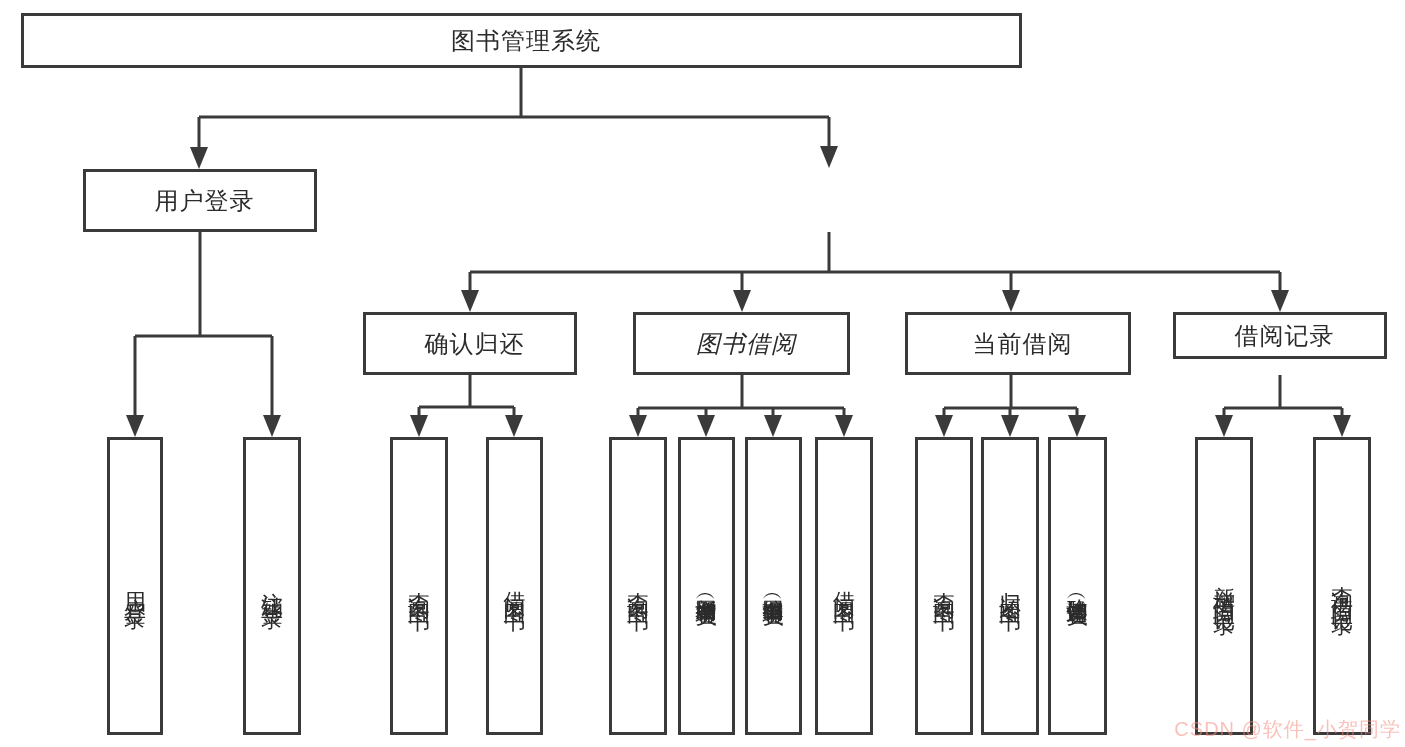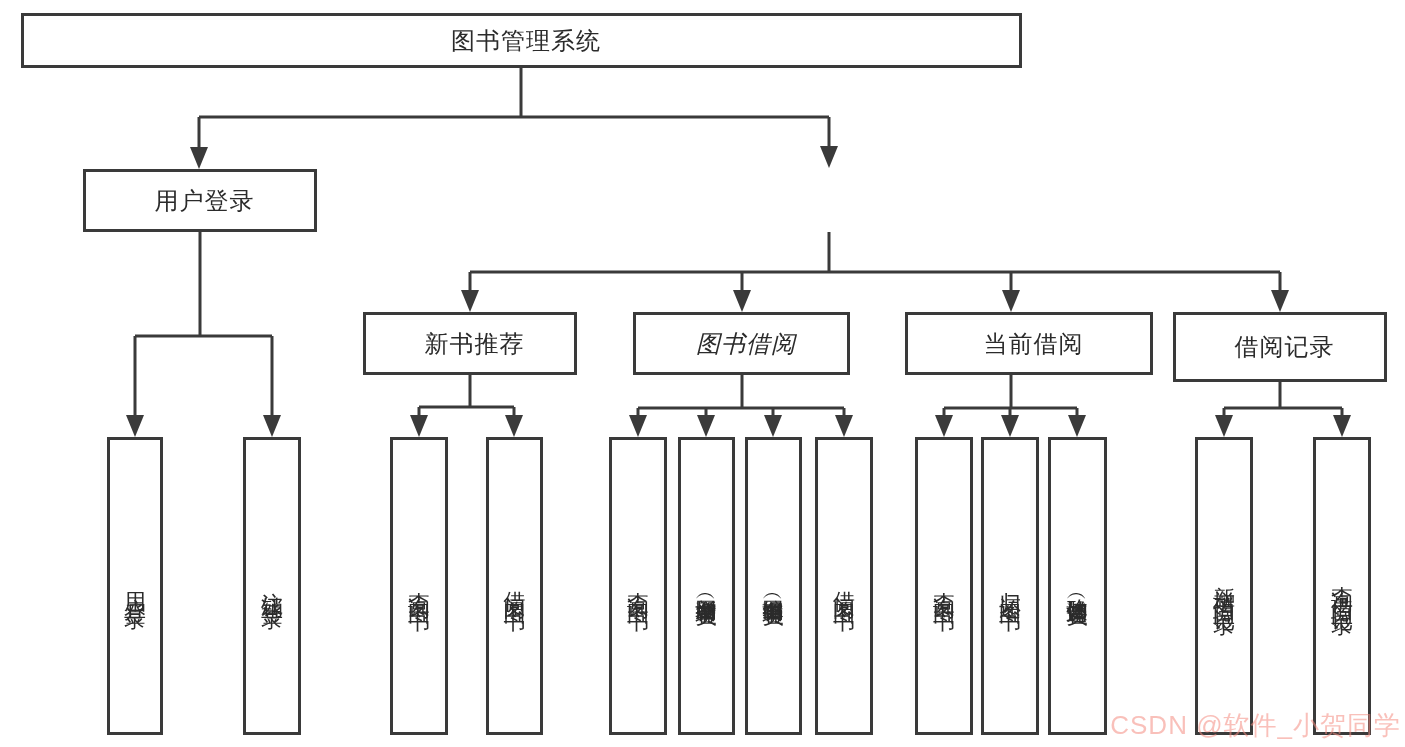--- a/index.html
+++ b/index.html
@@ -34,21 +34,21 @@
     letter-spacing:6px;
     white-space:normal;
     line-height:1;
     padding:4px 0;
   }
   .vbox.tight{letter-spacing:1px;font-size:21px;}
   .watermark{
     position:absolute;
     right:4px;
     bottom:4px;
-    font-size:26px;
+    font-size:20px;
     color:rgba(244,140,130,0.55);
     z-index:2;
     letter-spacing:1px;
   }
 </style>
 </head>
 <body>
 
 <div id="stage">
 
@@ -89,24 +89,24 @@
       <polygon points="1068,415 1086,415 1077,437"></polygon>
       <polygon points="1215,415 1233,415 1224,437"></polygon>
       <polygon points="1333,415 1351,415 1342,437"></polygon>
     </g>
   </svg>
 
   <div class="box" style="left:21px;top:13px;width:1001px;height:55px;">图书管理系统</div>
 
   <div class="box" style="left:83px;top:169px;width:234px;height:63px;">用户登录</div>
 
-  <div class="box" style="left:363px;top:312px;width:214px;height:63px;">新书推荐</div>
+  <div class="box" style="left:363px;top:312px;width:214px;height:63px;">确认归还</div>
   <div class="box" style="left:633px;top:312px;width:217px;height:63px;font-style:italic;">图书借阅</div>
-  <div class="box" style="left:905px;top:312px;width:248px;height:63px;">当前借阅</div>
-  <div class="box" style="left:1173px;top:312px;width:214px;height:70px;">借阅记录</div>
+  <div class="box" style="left:905px;top:312px;width:226px;height:63px;">当前借阅</div>
+  <div class="box" style="left:1173px;top:312px;width:214px;height:47px;">借阅记录</div>
 
   <div class="box vbox" style="left:107px;top:437px;width:56px;height:298px;">用户登录</div>
   <div class="box vbox" style="left:243px;top:437px;width:58px;height:298px;">注销登录</div>
 
   <div class="box vbox" style="left:390px;top:437px;width:58px;height:298px;">查询图书</div>
   <div class="box vbox" style="left:486px;top:437px;width:57px;height:298px;">借阅图书</div>
 
   <div class="box vbox" style="left:609px;top:437px;width:58px;height:298px;">查询图书</div>
   <div class="box vbox tight" style="left:678px;top:437px;width:57px;height:298px;">新增图书（管理员）</div>
   <div class="box vbox tight" style="left:745px;top:437px;width:57px;height:298px;">编辑图书（管理员）</div>

